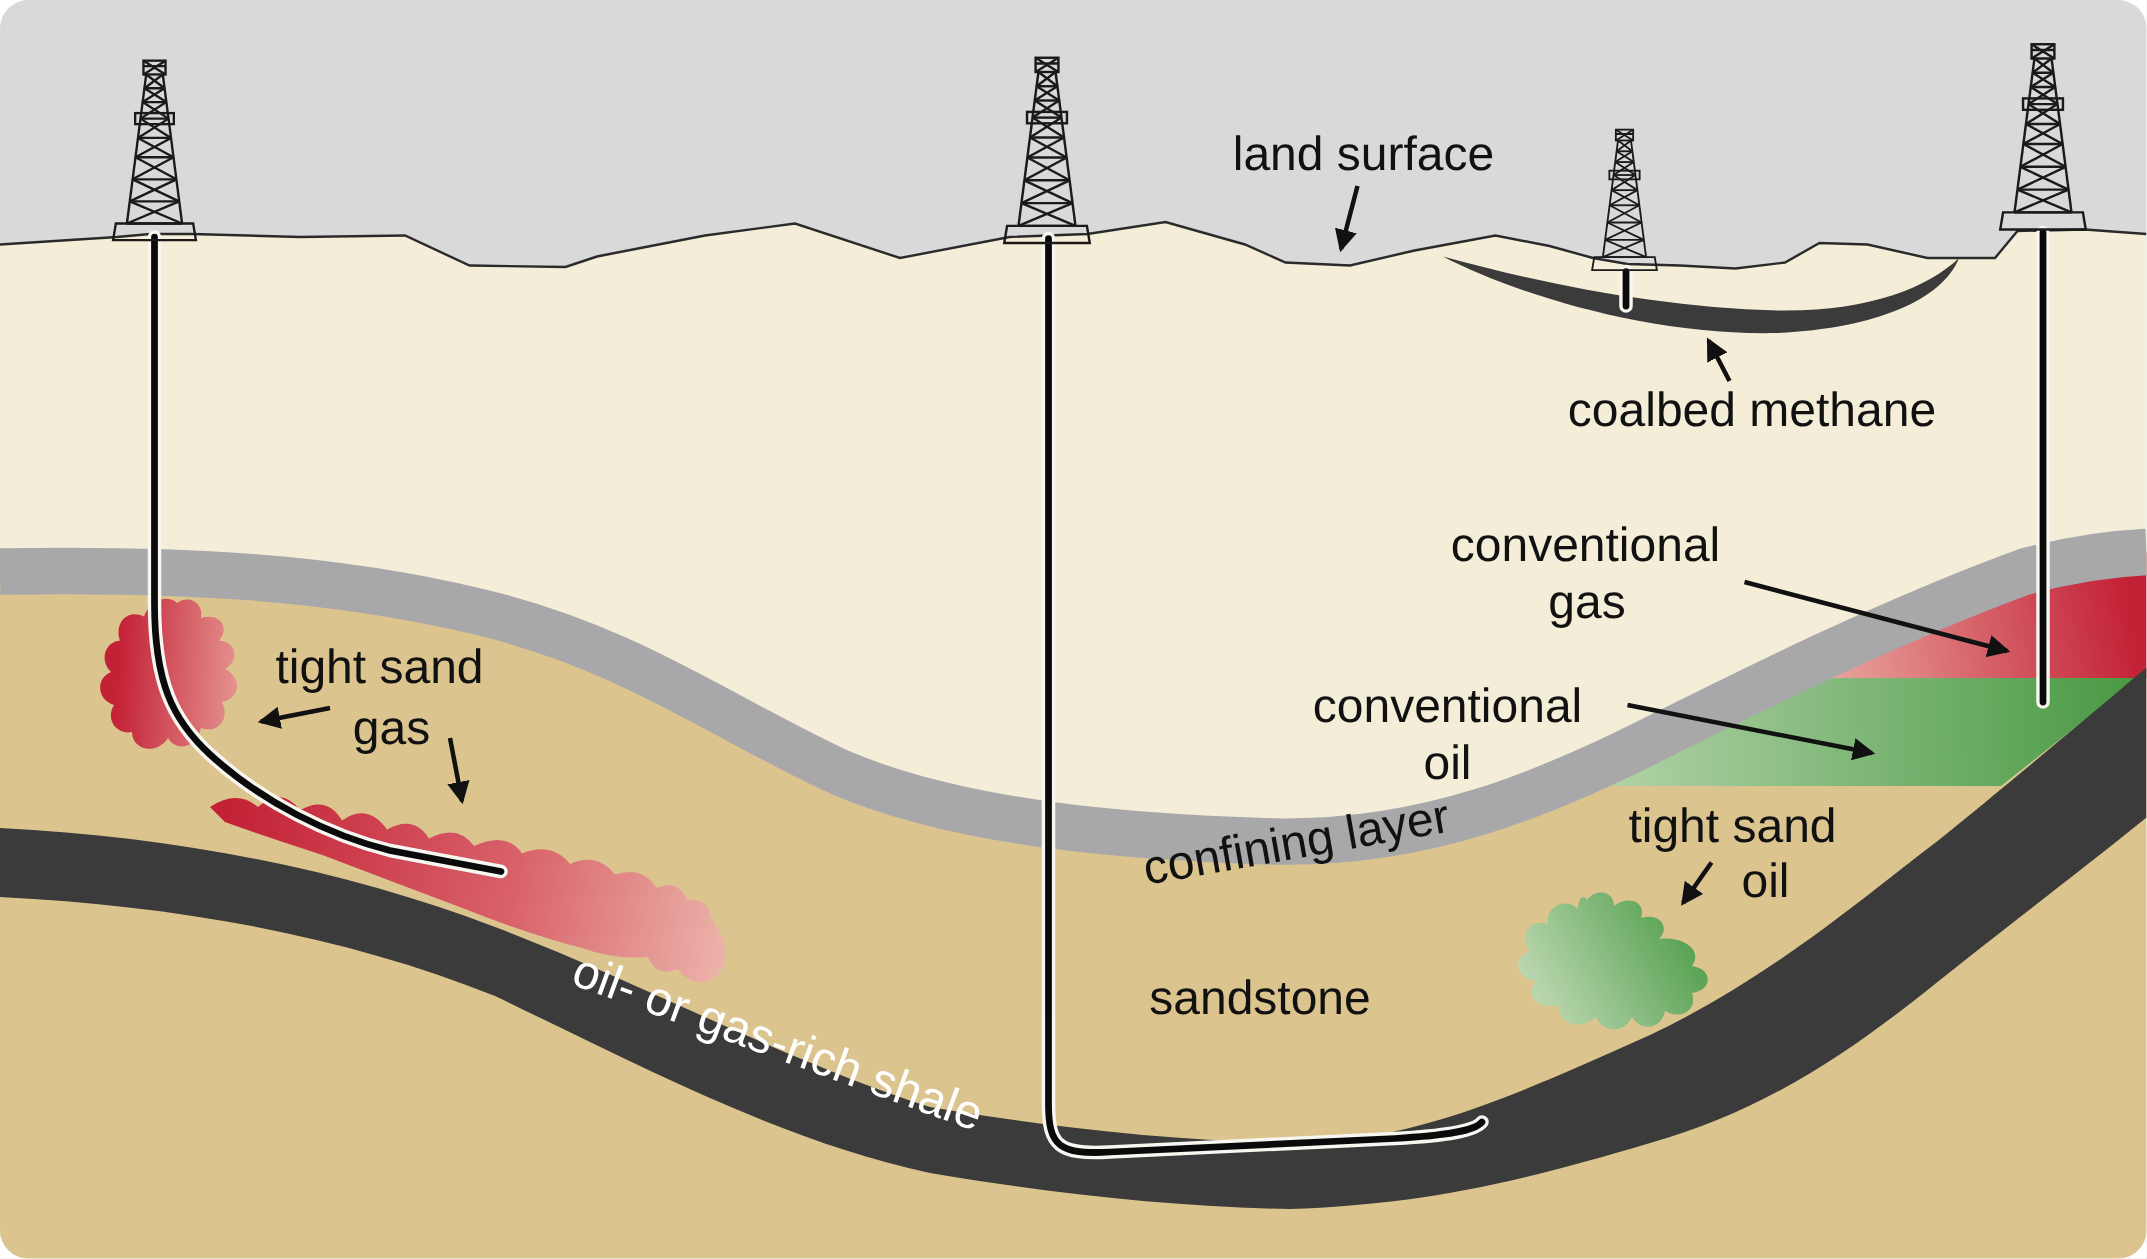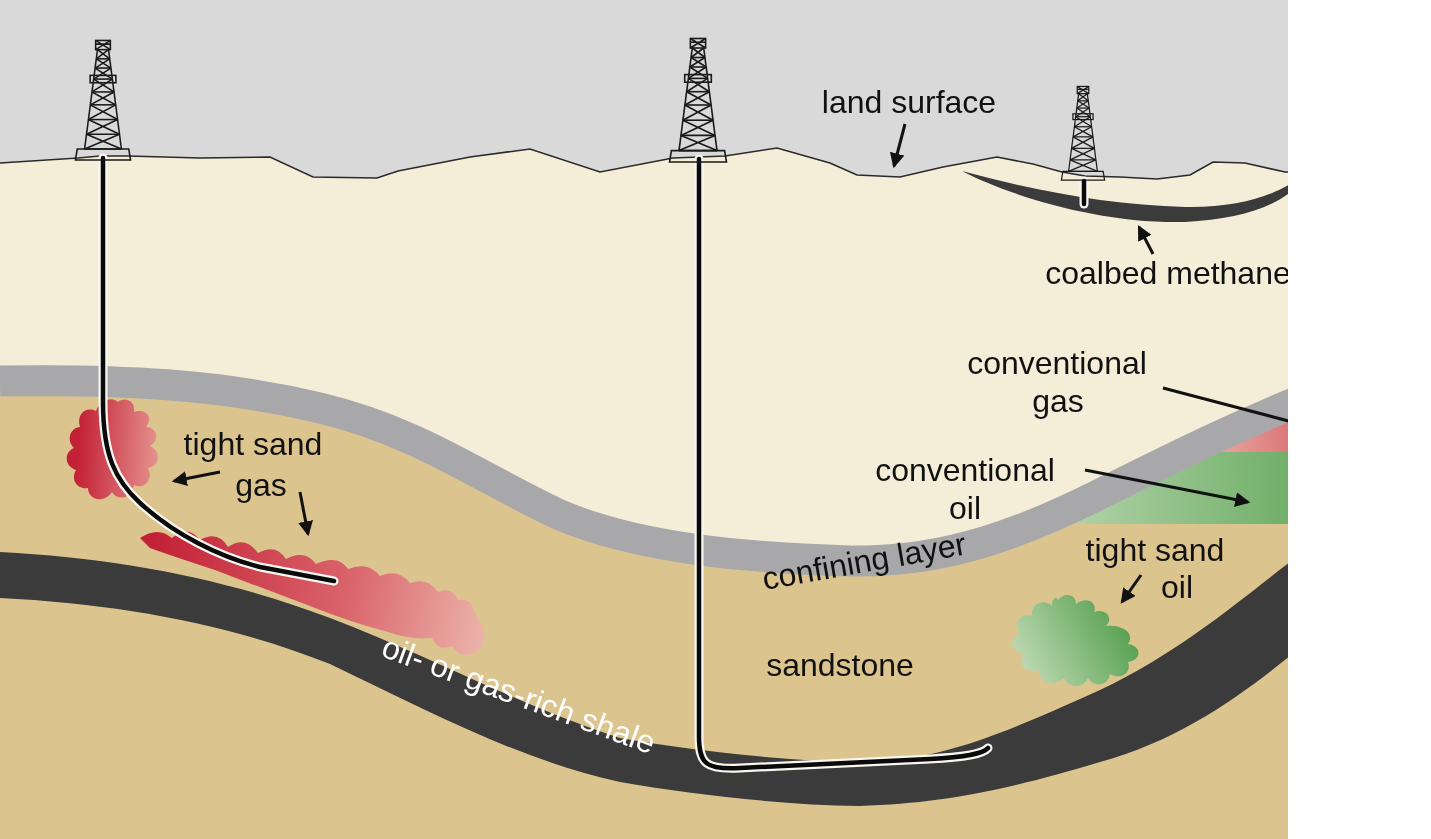--- a/index.html
+++ b/index.html
@@ -1,17 +1,17 @@
 <!DOCTYPE html>
 <html><head>
 <meta charset="utf-8">
 <style>
   html,body{margin:0;padding:0;background:#ffffff;}
-  .stage{width:1288px;height:839px;position:relative;overflow:hidden;
-         font-family:"Liberation Sans", sans-serif;}
+  .stage{width:1431px;height:839px;position:relative;overflow:hidden;
+         font-family:"Liberation Sans", sans-serif;border-radius:19px;}
   svg{display:block;}
   text{font-family:"Liberation Sans", sans-serif;}
 </style>
 </head>
 <body>
 
 <div class="stage">
 <svg width="1431" height="839" viewBox="0 0 1431 839">
   <defs>
     <marker id="ah" viewBox="0 0 10 10" refX="8.5" refY="5" markerWidth="5" markerHeight="5" orient="auto-start-reverse">

